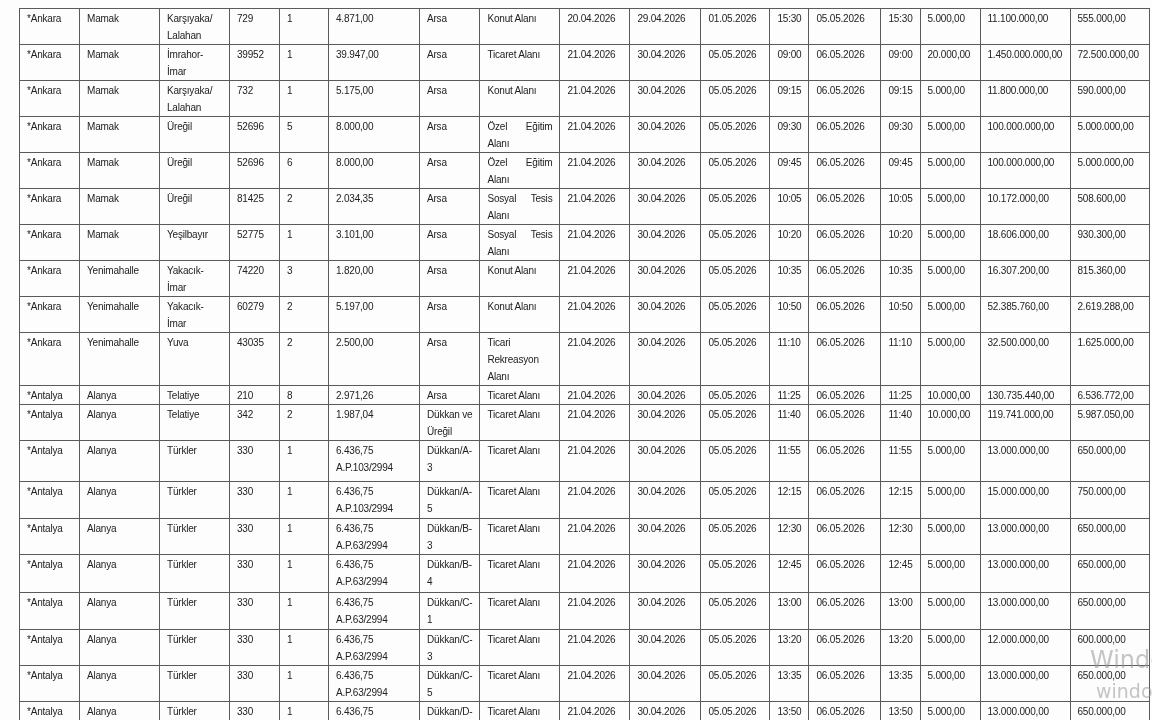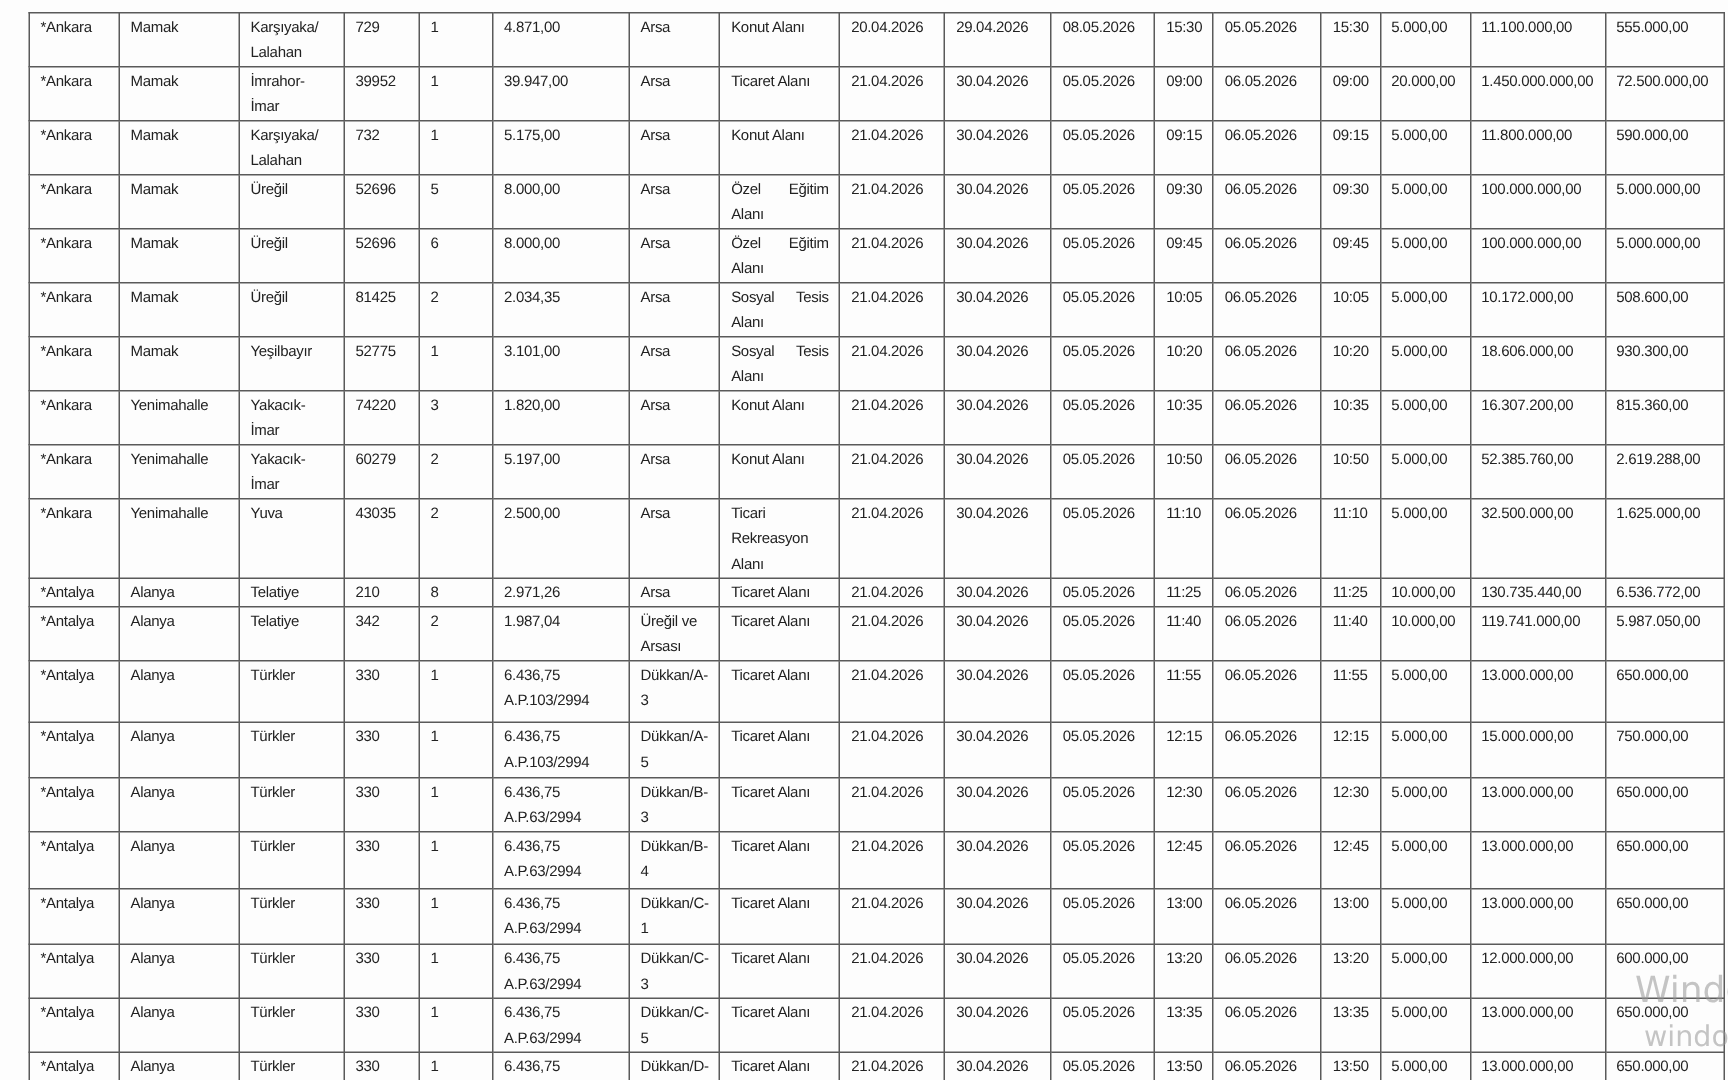--- a/index.html
+++ b/index.html
@@ -58,21 +58,21 @@
           <td>*Ankara</td>
           <td>Mamak</td>
           <td>Karşıyaka/ Lalahan</td>
           <td>729</td>
           <td>1</td>
           <td>4.871,00</td>
           <td>Arsa</td>
           <td class="justify">Konut Alanı</td>
           <td>20.04.2026</td>
           <td>29.04.2026</td>
-          <td>08.05.2026</td>
+          <td>01.05.2026</td>
           <td>15:30</td>
           <td>05.05.2026</td>
           <td>15:30</td>
           <td>5.000,00</td>
           <td>11.100.000,00</td>
           <td>555.000,00</td>
         </tr>
         <tr style="height: 18px;">
           <td>*Ankara</td>
           <td>Mamak</td>
@@ -263,21 +263,21 @@
           <td>130.735.440,00</td>
           <td>6.536.772,00</td>
         </tr>
         <tr style="height: 35px;">
           <td>*Antalya</td>
           <td>Alanya</td>
           <td>Telatiye</td>
           <td>342</td>
           <td>2</td>
           <td>1.987,04</td>
-          <td>Üreğil ve Arsası</td>
+          <td>Dükkan ve Üreğil</td>
           <td class="justify">Ticaret Alanı</td>
           <td>21.04.2026</td>
           <td>30.04.2026</td>
           <td>05.05.2026</td>
           <td>11:40</td>
           <td>06.05.2026</td>
           <td>11:40</td>
           <td>10.000,00</td>
           <td>119.741.000,00</td>
           <td>5.987.050,00</td>

